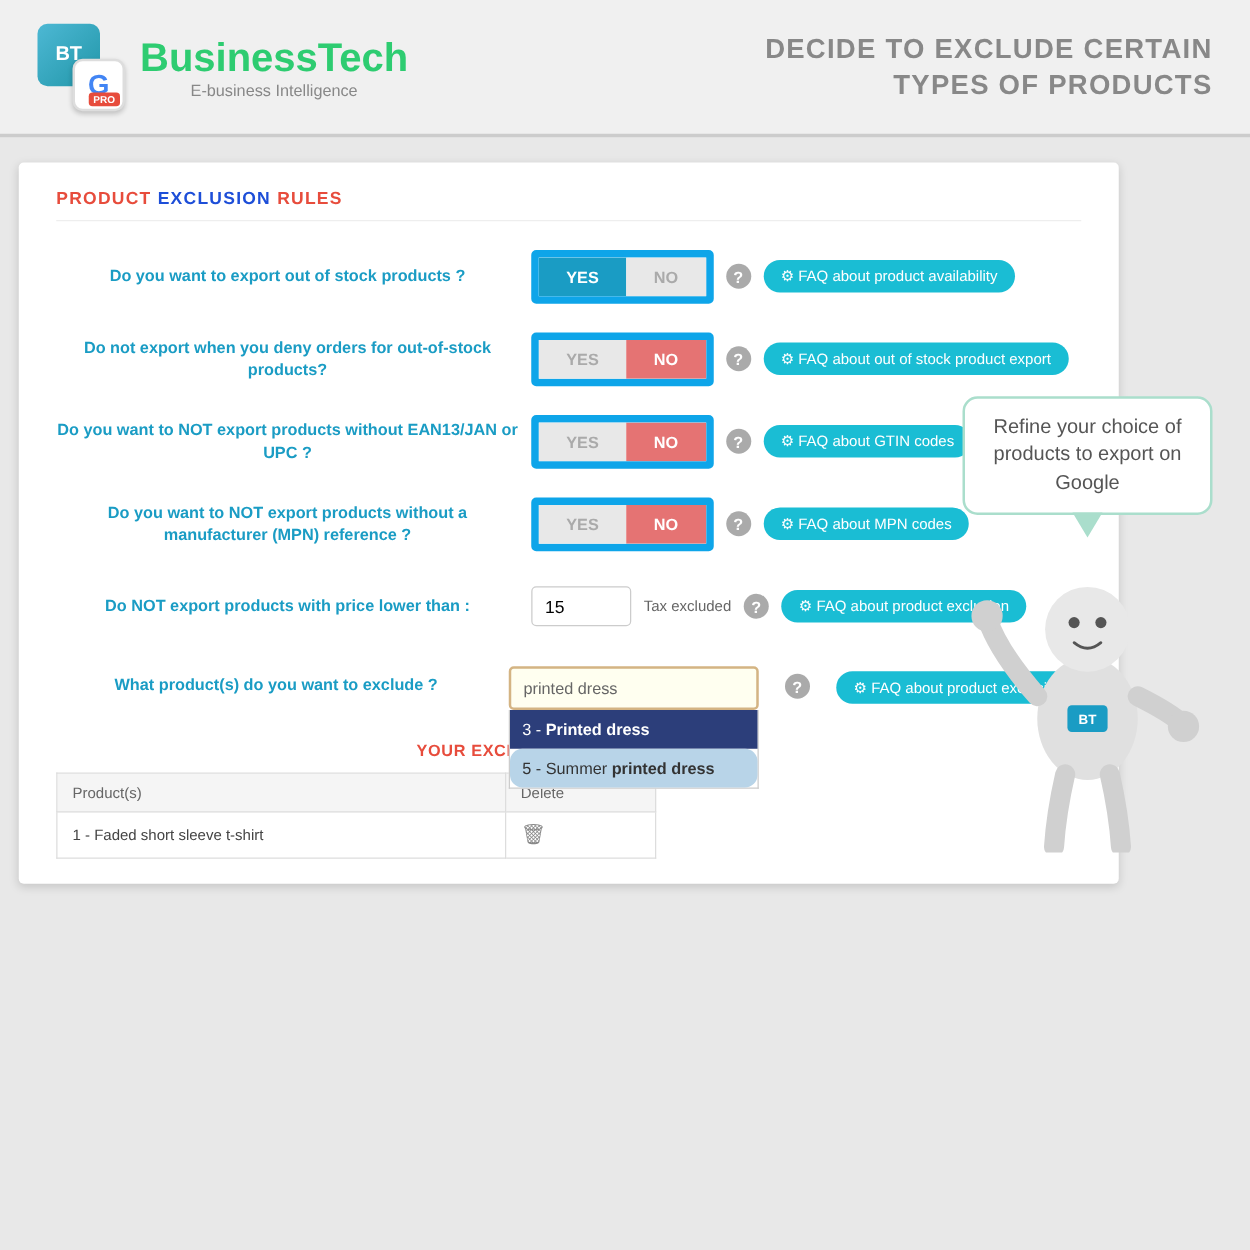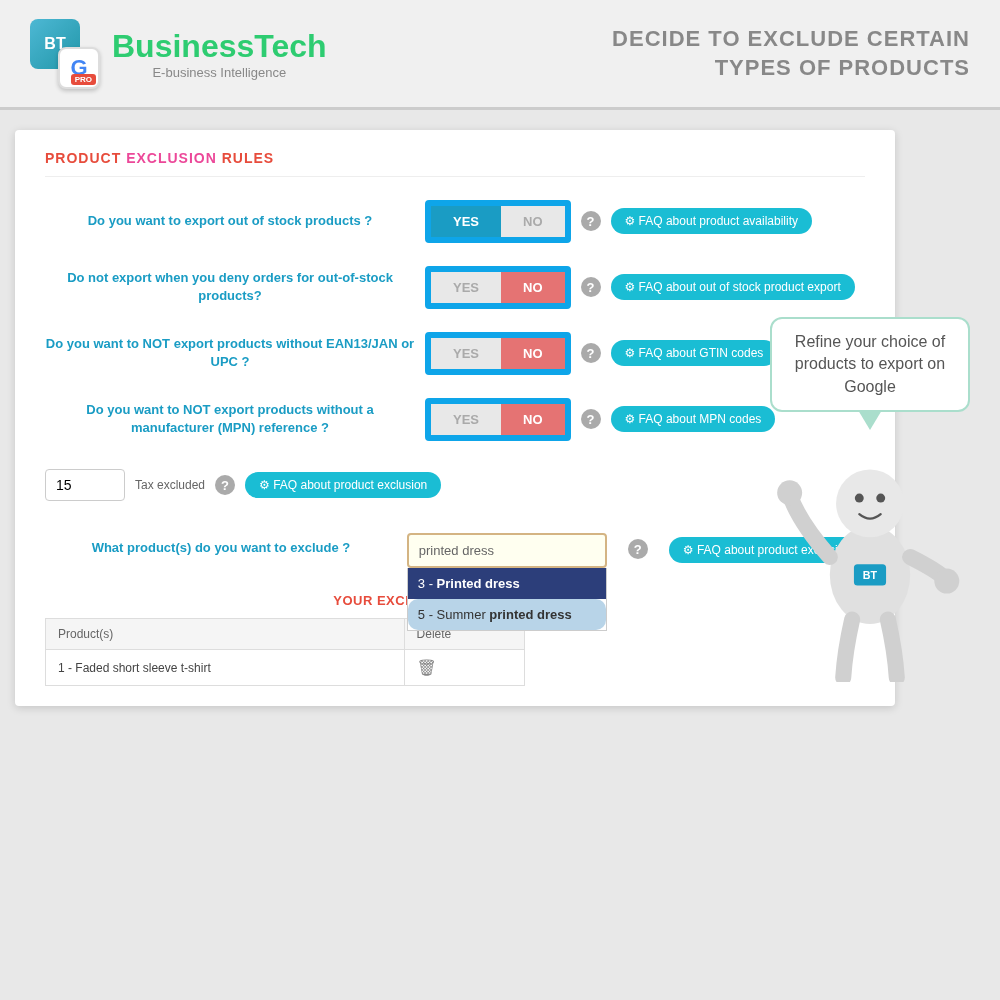--- a/index.html
+++ b/index.html
@@ -371,21 +371,21 @@
   </div>
   <div class="header-title">
     <div>DECIDE TO EXCLUDE CERTAIN</div>
     <div>TYPES OF PRODUCTS</div>
   </div>
 </div>
 
 <div class="main-content relative-wrapper">
   <div class="card">
     <div class="card-title">
-      <span>PRODUCT </span><span style="color:#ec4899">EXCLUSION</span><span> RULES</span>
+      <span>PRODUCT </span><span style="color:#1d4ed8">EXCLUSION</span><span> RULES</span>
     </div>
 
     <div class="form-row">
       <div class="form-label">Do you want to export out of stock products ?</div>
       <div class="form-controls">
         <div class="toggle-group">
           <button class="toggle-btn active-yes">YES</button>
           <button class="toggle-btn inactive">NO</button>
         </div>
         <div class="help-icon">?</div>
@@ -423,20 +423,21 @@
         <div class="toggle-group">
           <button class="toggle-btn inactive">YES</button>
           <button class="toggle-btn active-no">NO</button>
         </div>
         <div class="help-icon">?</div>
         <a class="faq-link">⚙ FAQ about MPN codes</a>
       </div>
     </div>
 
     <div class="form-row">
+      <div class="form-label">Do NOT export products with price lower than :</div>
       <div class="form-controls">
         <input class="price-input" type="text" value="15" style="">
         <span class="tax-label">Tax excluded</span>
         <div class="help-icon">?</div>
         <a class="faq-link">⚙ FAQ about product exclusion</a>
       </div>
     </div>
 
     <div class="form-row" style="align-items:flex-start; padding-top:6px;">
       <div class="form-label" style="padding-top:6px;">What product(s) do you want to exclude ?</div>

